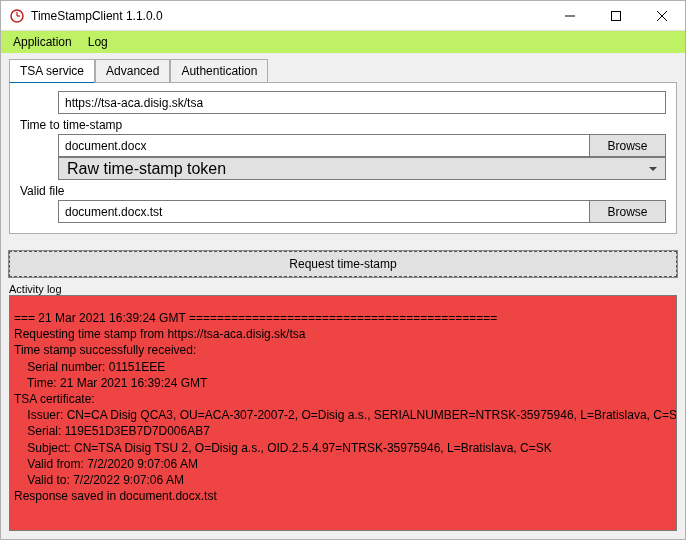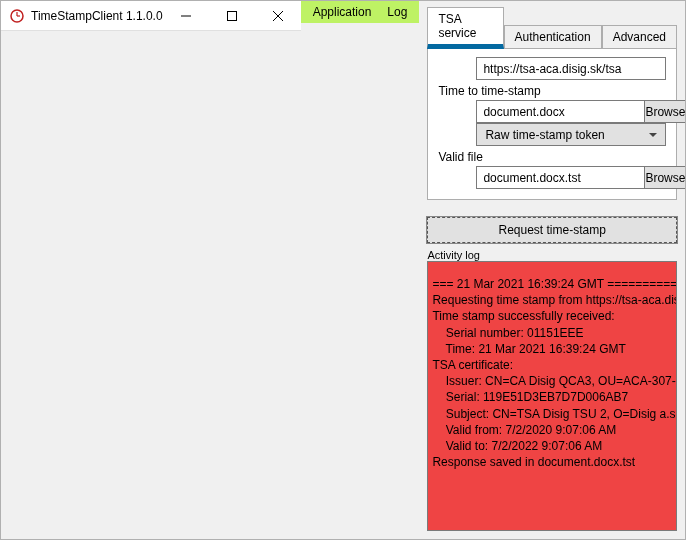--- a/index.html
+++ b/index.html
@@ -1,21 +1,21 @@
 <!DOCTYPE html>
 <html><head>
 <meta charset="utf-8">
 <style>
   * { box-sizing: border-box; font-family: "Segoe UI", Tahoma, sans-serif; }
   html, body { margin: 0; padding: 0; }
   body { background: #fff; }
   .window {
     width: 686px; height: 540px;
     border: 1px solid #b0b0b0;
-    display: flex; 
+    display: flex; flex-direction: column;
     background: #f0f0f0;
     position: relative;
   }
   .titlebar {
     height: 30px;
     background: #fff;
     display: flex; align-items: center;
     padding-left: 8px;
     border-bottom: 1px solid #e0e0e0;
   }
@@ -52,21 +52,21 @@
   .tab {
     padding: 4px 10px;
     border: 1px solid #adadad;
     background: #f0f0f0;
     margin-right: 0px;
     position: relative;
     border-bottom: 1px solid #adadad;
   }
   .tab.active {
     background: #fff;
-    border-bottom: 5px solid #0369a1;
+    border-bottom: 1px solid #0369a1;
     z-index: 2;
   }
   .tab-panel {
     border: 1px solid #adadad;
     background: #fff;
     padding: 8px 10px 10px 10px;
     font-size: 12px;
   }
   .field-label { font-size: 12px; margin-bottom: 2px; margin-top: 4px; }
   .field-row { display: flex; padding-left: 38px; }
@@ -79,33 +79,33 @@
     font-size: 12px;
   }
   .dropdown {
     flex: 1;
     position: relative;
     border: 1px solid #7a7a7a;
     background: #e1e1e1;
     height: 23px;
     display: flex; align-items: center;
     padding: 0 20px 0 8px;
-    font-size: 12px;
+    font-size: 16px;
   }
   .dropdown::after {
     content: "";
     position: absolute; right: 8px; top: 50%;
     width: 0; height: 0;
     border-left: 4px solid transparent;
     border-right: 4px solid transparent;
     border-top: 4px solid #444;
     transform: translateY(-50%);
   }
   .browse-btn {
-    width: 62px;
+    width: 76px;
     border: 1px solid #7a7a7a;
     border-left: 0;
     background: #e1e1e1;
     height: 23px;
     font-size: 12px;
     display: flex; align-items: center; justify-content: center;
   }
   .request-btn {
     margin-top: 17px;
     height: 26px;
@@ -168,22 +168,22 @@
 
   <div class="menubar">
     <div class="menu-item">Application</div>
     <div class="menu-item">Log</div>
   </div>
 
   <div class="content">
 
     <div class="tabs">
       <div class="tab active">TSA service</div>
+      <div class="tab">Advanced</div>
       <div class="tab">Authentication</div>
-      <div class="tab">Advanced</div>
     </div>
 
     <div class="tab-panel">
 
       <div class="field-row">
         <input class="text-input" type="text" value="https://tsa-aca.disig.sk/tsa" style="">
       </div>
 
       <div class="field-label">Time to time-stamp</div>
       <div class="field-row">

